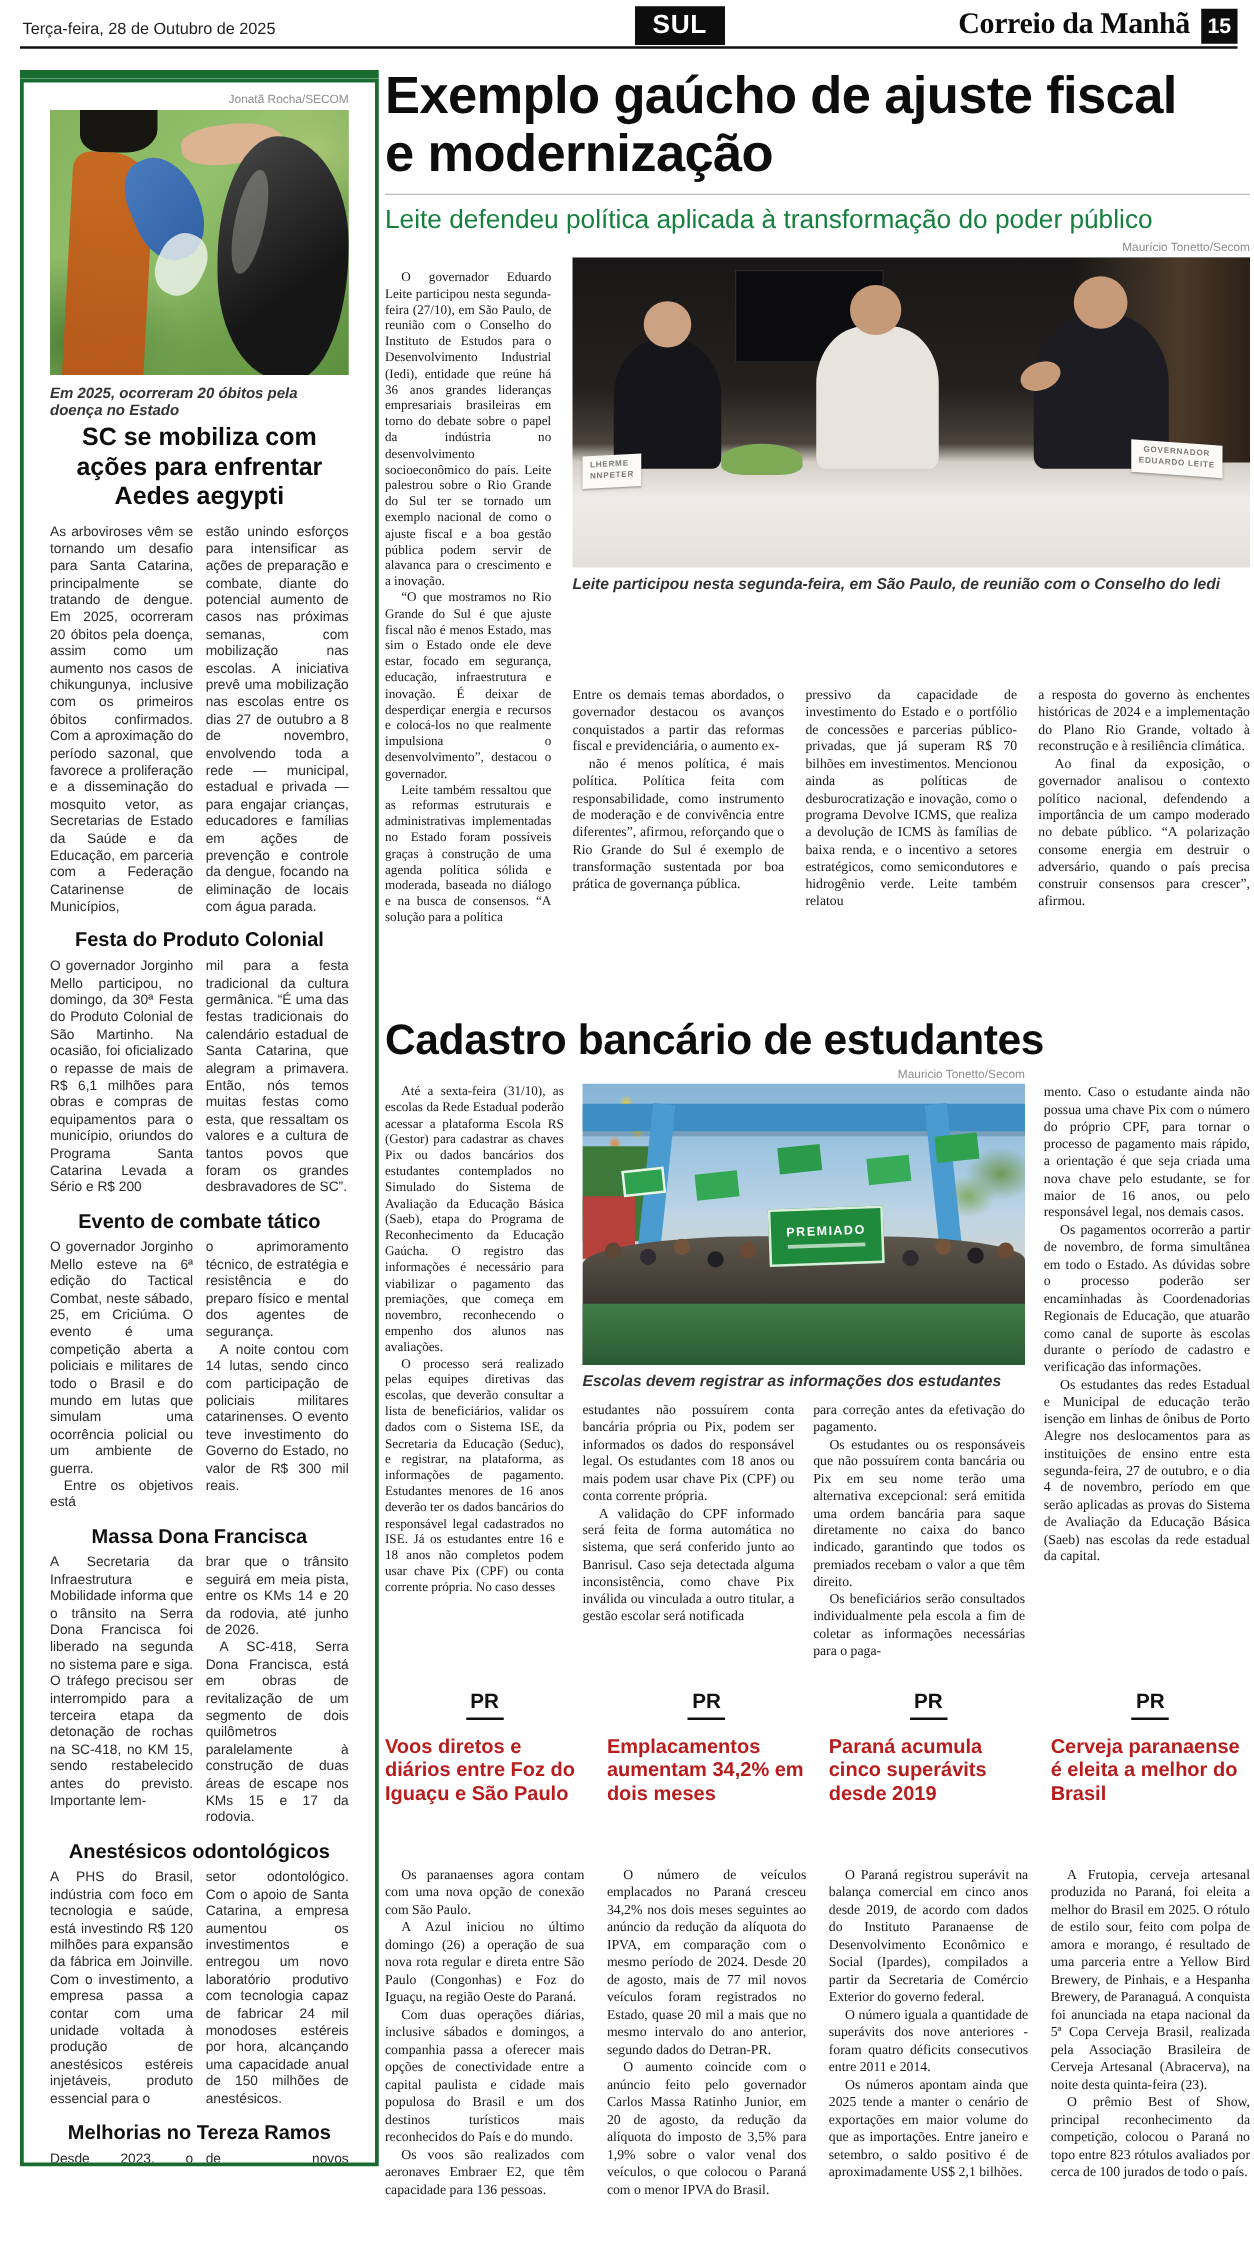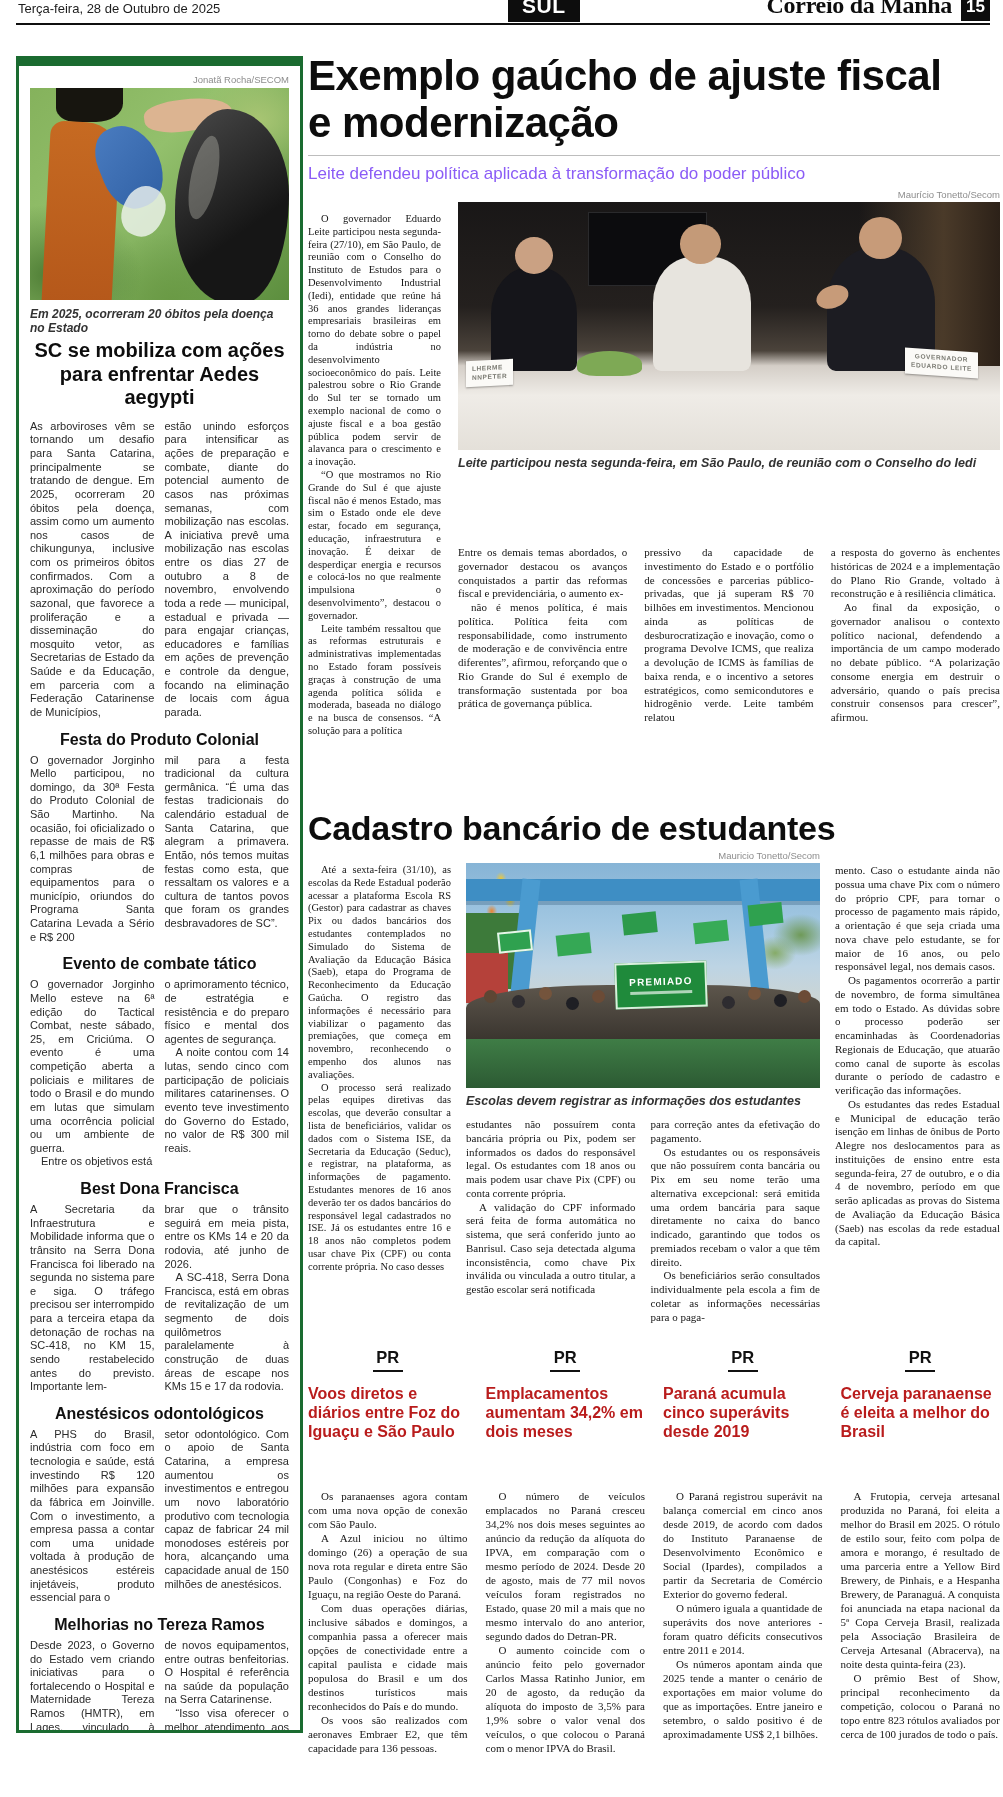--- a/index.html
+++ b/index.html
@@ -1,34 +1,34 @@
 <!DOCTYPE html>
 <html lang="pt-BR"><head>
 <meta charset="utf-8">
 <style>
   *{margin:0;padding:0;box-sizing:border-box}
   html,body{width:1003px;height:1797px;background:#fff;color:#1a1a1a;
     font-family:"Liberation Sans",sans-serif;}
   .page{position:absolute;inset:0;width:1003px;height:1797px;overflow:hidden;background:#fff;}
 
   
-  .hdr{position:absolute;left:16px;right:13px;top:0;height:25px;border-bottom:2px solid #0f0f0f;}
+  .hdr{position:absolute;left:16px;right:13px;top:0;height:39px;border-bottom:2px solid #0f0f0f;}
   .hdr-date{position:absolute;left:2px;bottom:7px;font-size:13px;color:#1d1d1d;}
   .sul-badge{position:absolute;left:492px;bottom:1px;background:#0d0d0d;color:#fff;
     font-weight:bold;font-size:21px;padding:3px 14px 4px;letter-spacing:.5px;}
   .masthead{position:absolute;right:38px;bottom:4px;font-family:"Liberation Serif",serif;
     font-weight:bold;font-size:24px;color:#0d0d0d;letter-spacing:-.3px;}
   .pagenum{position:absolute;right:0;bottom:2px;background:#0d0d0d;color:#fff;font-weight:bold;
     font-size:17px;width:29px;height:28px;display:flex;align-items:center;justify-content:center;}
 
   
   .sidebar{position:absolute;left:16px;top:56px;width:287px;height:1736px;}
   .green-bar{height:7px;background:#1a6b30;}
   .cs-title{text-align:center;font-size:30px;font-weight:bold;color:#0d0d0d;margin:8px 0 9px;letter-spacing:.5px;}
-  .green-box{border:3px solid #1a6b30;padding:8px 11px 10px;height:1670px;overflow:hidden;background:#fff;}
+  .green-box{border:3px solid #1a6b30;padding:8px 21px 10px;height:1670px;overflow:hidden;background:#fff;}
   .credit{font-size:9.5px;color:#8d8d8d;text-align:right;margin-bottom:3px;}
   .caption{font-size:12px;font-style:italic;font-weight:bold;color:#333;margin:7px 0 4px;}
   .side-lead-title{text-align:center;font-size:20px;font-weight:bold;line-height:1.18;color:#0d0d0d;margin:4px 0 10px;}
   .side-head{text-align:center;font-size:16px;font-weight:bold;color:#101010;margin:11px 0 5px;}
   .twocol{display:flex;gap:10px;}
   .twocol>div{flex:1;font-size:11px;line-height:1.24;text-align:justify;hyphens:auto;color:#2a2a2a;}
   .twocol p{margin:0;}
   .twocol p+p{text-indent:11px;}
 
   
@@ -88,21 +88,21 @@
   .sc-cards{position:absolute;top:30%;left:9%;width:34px;height:21px;background:#2fa14f;border:2px solid #e8f5e9;transform:rotate(-6deg);
     box-shadow:58px 9px 0 #35a855,126px -5px 0 #2c9a4b,196px 11px 0 #37ab57,252px -1px 0 #2fa14f;}
   .sc-premiado{position:absolute;left:42%;top:44%;width:92px;height:46px;background:#1f8a3b;border:2px solid #d9efdc;
     display:flex;flex-direction:column;align-items:center;justify-content:center;transform:rotate(-2deg);}
   .sc-premiado b{color:#fff;font-size:10px;letter-spacing:1.2px;}
   .sc-premiado i{display:block;width:70%;height:3px;background:rgba(255,255,255,.65);margin-top:4px;}
 
   
   .main{position:absolute;left:308px;top:52px;width:692px;}
   .main-title{font-size:42px;line-height:1.12;font-weight:bold;color:#0d0d0d;letter-spacing:-.5px;max-width:662px;}
-  .subtitle{margin-top:9px;border-top:1px solid #bdbdbd;padding:8px 0 5px;font-size:17px;color:#8b5cf6;}
+  .subtitle{margin-top:9px;border-top:1px solid #bdbdbd;padding:8px 0 5px;font-size:21px;color:#15803d;}
 
   .serif{font-family:"Liberation Serif",serif;font-size:11px;line-height:1.25;text-align:justify;
     hyphens:auto;color:#161616;}
   .serif p{margin:0;text-indent:13px;}
   .cont p:first-child{text-indent:0;}
   .fs-s{font-size:10.5px;line-height:1.22;}
 
   .grid-main{display:grid;grid-template-columns:133px 1fr 1fr 1fr;column-gap:17px;height:600px;overflow:hidden;}
   .grid-main .colA{grid-row:1/3;padding-top:24px;}
   .grid-main figure{grid-column:2/5;grid-row:1;}
@@ -177,21 +177,21 @@
         <div>
             <p>O governador Jorginho Mello esteve na 6ª edição do Tactical Combat, neste sábado, 25, em Criciúma. O evento é uma competição aberta a policiais e militares de todo o Brasil e do mundo em lutas que simulam uma ocorrência policial ou um ambiente de guerra.</p>
             <p>Entre os objetivos está</p>
           </div>
         <div>
             <p>o aprimoramento técnico, de estratégia e resistência e do preparo físico e mental dos agentes de segurança.</p>
             <p>A noite contou com 14 lutas, sendo cinco com participação de policiais militares catarinenses. O evento teve investimento do Governo do Estado, no valor de R$ 300 mil reais.</p>
           </div>
       </div>
 
-      <h3 class="side-head">Best Dona Francisca</h3>
+      <h3 class="side-head">Massa Dona Francisca</h3>
       <div class="twocol">
         <div>
             <p>A Secretaria da Infraestrutura e Mobilidade informa que o trânsito na Serra Dona Francisca foi liberado na segunda no sistema pare e siga. O tráfego precisou ser interrompido para a terceira etapa da detonação de rochas na SC-418, no KM 15, sendo restabelecido antes do previsto. Importante lem-</p>
           </div>
         <div>
             <p>brar que o trânsito seguirá em meia pista, entre os KMs 14 e 20 da rodovia, até junho de 2026.</p>
             <p>A SC-418, Serra Dona Francisca, está em obras de revitalização de um segmento de dois quilômetros paralelamente à construção de duas áreas de escape nos KMs 15 e 17 da rodovia.</p>
           </div>
       </div>
 

